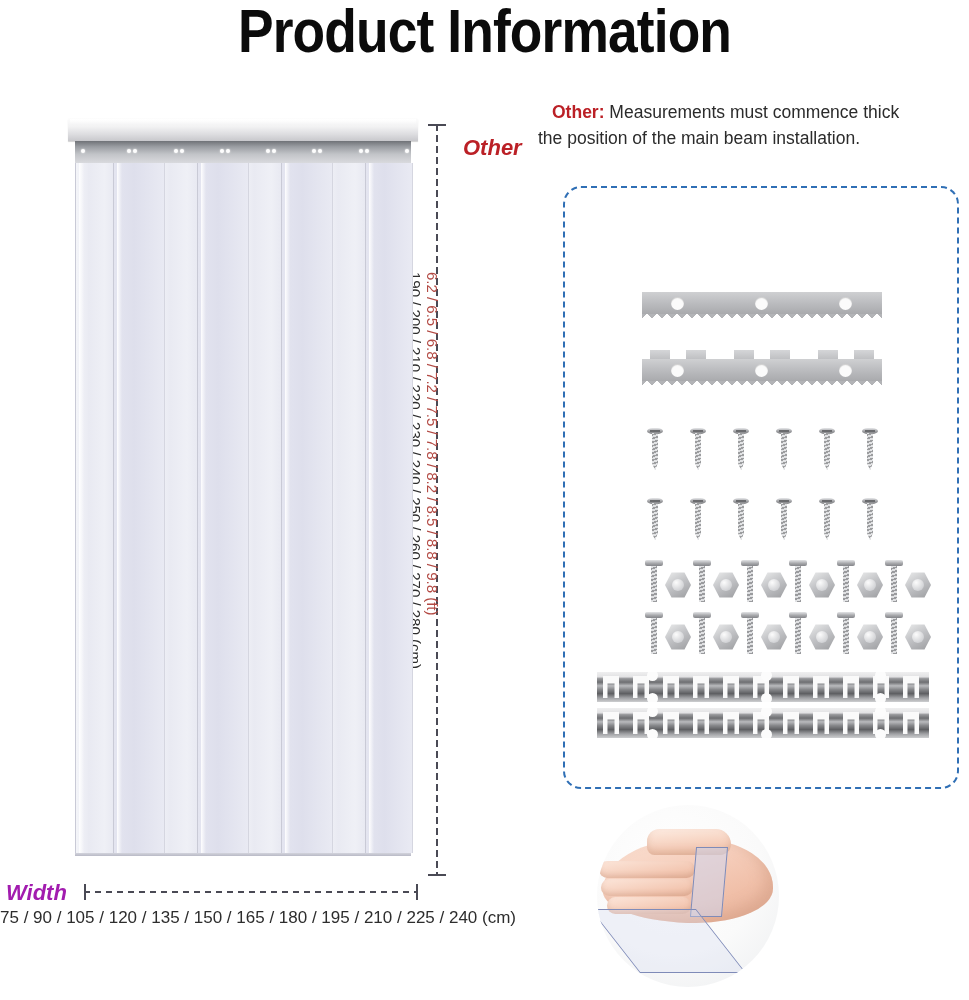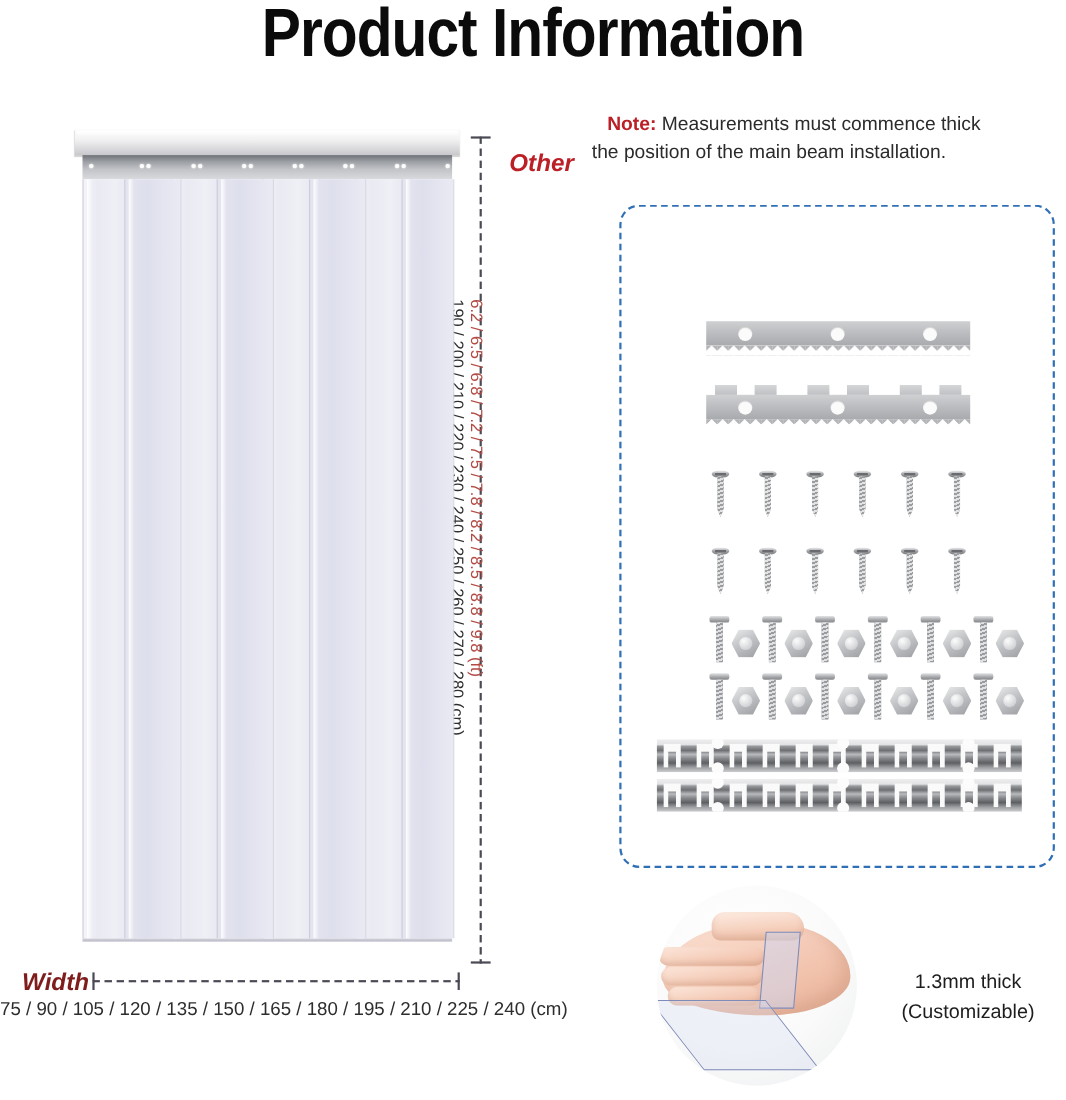--- a/index.html
+++ b/index.html
@@ -87,22 +87,22 @@
   #height-vals .cm{display:block;color:#2d2d2d;}
 
   
   #width-line{
     position:absolute;left:84px;top:891px;width:334px;height:2px;
     background-image:linear-gradient(90deg,#4a4a55 58%,rgba(0,0,0,0) 0);
     background-size:11px 2px;background-repeat:repeat-x;
   }
   .wcap{position:absolute;top:884px;width:2px;height:16px;background:#4a4a55;}
   #width-label{
-    position:absolute;left:20px;top:880px;
-    color:#7f1d1d;font-weight:bold;font-style:italic;font-size:22px;text-align:right;
+    position:absolute;left:6px;top:880px;
+    color:#a21caf;font-weight:bold;font-style:italic;font-size:22px;text-align:right;
   }
   #width-cm{
     position:absolute;left:0;top:908px;width:450px;
     font-size:17px;color:#2d2d2d;white-space:nowrap;
   }
   #width-ft{
     position:absolute;left:0;top:934px;width:470px;text-align:center;
     font-size:16px;color:#b34a44;white-space:nowrap;
   }
 
@@ -229,21 +229,21 @@
   #thickness span{display:block;}
 </style>
 </head>
 <body>
 
 <div class="page">
 
   <div id="title">Product Information</div>
 
   <div id="note">
-    <span class="l1"><span class="lead">Note:</span><span> Measurements must commence thick</span></span>
+    <span class="l1"><span class="lead">Other:</span><span> Measurements must commence thick</span></span>
     <span class="l2">the position of the main beam installation.</span>
   </div>
 
   <div id="curtain-wrap">
     <div class="top-rail"></div>
     <div class="head-band" id="holes">
         <div class="hole" style="left: 6px;"></div>
         <div class="hole" style="left: 52.2857px;"></div>
         <div class="hole" style="left: 58.2857px;"></div>
         <div class="hole" style="left: 98.5714px;"></div>
@@ -532,18 +532,14 @@
   <div id="hand-circle">
     <div class="palm"></div>
     <div class="finger" style="left:2px;top:56px;width:96px"></div>
     <div class="finger" style="left:4px;top:74px;width:92px"></div>
     <div class="finger" style="left:10px;top:92px;width:84px"></div>
     <div class="thumb"></div>
     <div class="strip-clear" style="left:96px;top:42px;width:30px;height:68px;transform:skewX(-5deg)"></div>
     <div class="strip-clear" style="left:18px;top:104px;width:104px;height:62px;transform:skewX(38deg);background:rgba(214,220,240,.35)"></div>
   </div>
 
-  <div id="thickness">
-    <span>1.3mm thick</span>
-    <span>(Customizable)</span>
-  </div>
 
 </div>
 
 </body></html>

